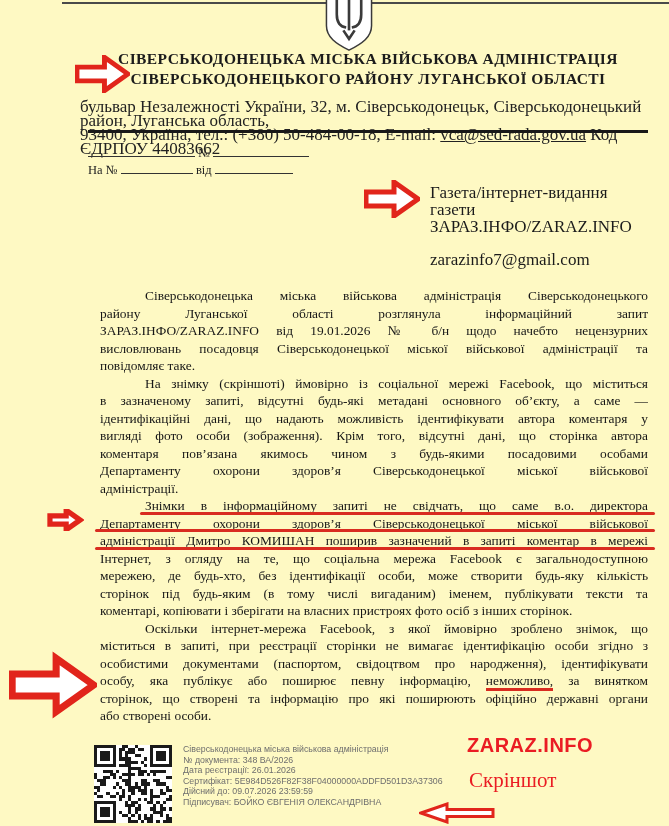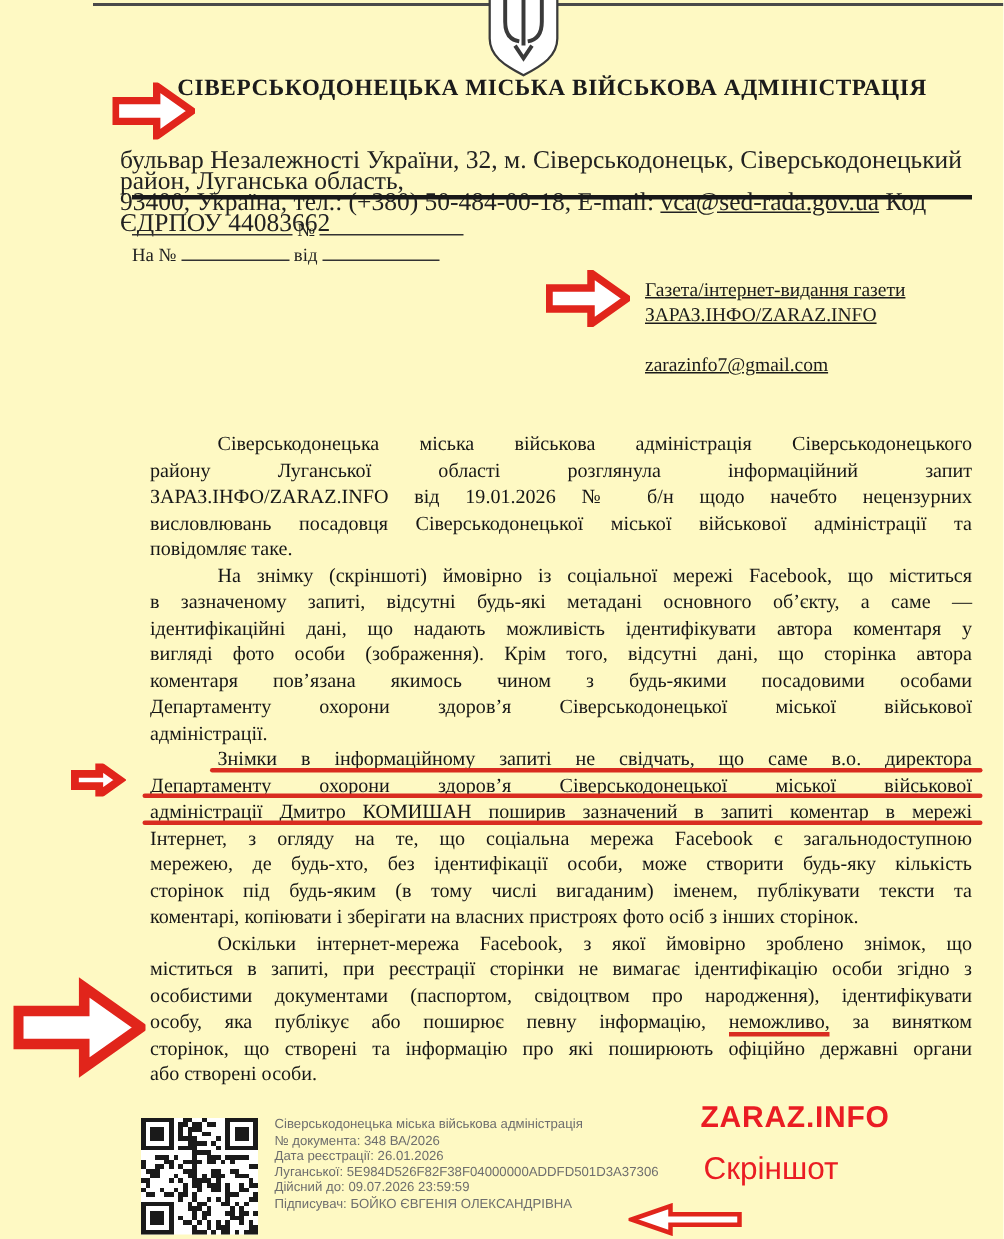--- a/index.html
+++ b/index.html
@@ -15,21 +15,21 @@
   .title { position:absolute; top:49px; left:88px; width:560px; text-align:center;
            font-weight:bold; font-size:15.5px; line-height:20px; letter-spacing:.4px; }
   .addr { position:absolute; top:100px; left:80px; width:576px; text-align:left;
           font-size:17px; line-height:14px; color:#222; }
   .addr .u-black { text-decoration:underline; }
   .rule { position:absolute; top:130px; left:88px; width:560px; height:3px; background:#191919; }
 
   .refs { position:absolute; top:145px; left:88px; font-size:12.5px; line-height:17px; color:#222; }
   .blank { display:inline-block; border-bottom:1px solid #333; height:12px; vertical-align:baseline; }
 
-  .recipient { position:absolute; top:184px; left:430px; width:225px; font-size:13px; line-height:17px;text-decoration:underline; }
+  .recipient { position:absolute; top:184px; left:430px; width:225px; font-size:17px; line-height:17px; }
   .recipient .email { margin-top:16px; }
 
   .bodytext { position:absolute; top:287px; left:88px; width:560px;
               font-size:13.4px; line-height:17.5px; color:#161616; }
   .bline { position:relative; text-align:justify; text-align-last:justify; white-space:normal;margin-left:12px; }
   .bline.last { text-align-last:left; }
   .bline.indent { text-indent:45px; }
   .bline.redline-full::after, .bline.redline-indent::after {
     content:""; position:absolute; bottom:0px; height:2.6px; background:#d92c20;
     left:-5px; right:-7px; border-radius:2px;
@@ -37,21 +37,21 @@
   .bline.redline-indent::after { left:40px; }
   .u-red { box-shadow:0 3px 0 #d92c20; }
 
   .stamp { position:absolute; top:743px; left:94px; }
   .qr { position:absolute; left:0; top:2px; width:78px; height:78px; }
   .stamp-details { position:absolute; left:89px; top:1px; width:300px; white-space:nowrap;
        font-family:"Liberation Sans", sans-serif; font-size:8.8px; line-height:10.6px; color:#6e6e6e; }
 
   .wm-brand { position:absolute; top:734px; left:467px; font-family:"Liberation Sans", sans-serif;
               font-weight:bold; font-size:20px; color:#ea1c23; letter-spacing:.5px; }
-  .wm-label { position:absolute; top:768px; left:469px; font-family:Liberation Sans, sans-serif;
+  .wm-label { position:absolute; top:768px; left:469px; font-family:Liberation Serif, serif;
               font-size:21px; color:#ea1c23; }
 
   .arrow { position:absolute; }
   .arr-title { left:75px; top:55px; width:55px; height:38px; }
   .arr-recipient { left:364px; top:180px; width:56px; height:38px; }
   .arr-para { left:46px; top:509px; width:38px; height:22px; }
   .arr-margin { left:9px; top:646px; width:88px; height:78px; }
   .arr-stamp { left:419px; top:802px; width:76px; height:22px; }
 </style>
 </head>
@@ -69,20 +69,21 @@
       <path d="M43,7 V26 C43,35 39,39 33,40"></path>
       <path d="M24,43 L30,52 L36,43"></path>
       <path d="M14,7 H20"></path>
       <path d="M40,7 H46"></path>
       <path d="M27,4 H33"></path>
     </g>
   </svg>
 
   <div class="title">
     <div>СІВЕРСЬКОДОНЕЦЬКА МІСЬКА ВІЙСЬКОВА  АДМІНІСТРАЦІЯ</div>
+    <div>СІВЕРСЬКОДОНЕЦЬКОГО РАЙОНУ  ЛУГАНСЬКОЇ  ОБЛАСТІ</div>
   </div>
 
   <div class="addr">
     <div>бульвар Незалежності України, 32,  м. Сіверськодонецьк, Сіверськодонецький район, Луганська область,</div>
     <div><span>93400, Україна,  тел.: (+380) 50-484-00-18, E-mail: </span><span class="u-black">vca@sed-rada.gov.ua</span><span>  Код ЄДРПОУ  44083662</span></div>
   </div>
 
   <div class="rule"></div>
 
   <div class="refs">
@@ -334,21 +335,21 @@
         <rect x="19" y="1" width="5" height="5" fill="#ffffff"></rect>
         <rect x="20" y="2" width="3" height="3" fill="#1a1a1a"></rect>
         <rect x="0" y="18" width="7" height="7" fill="#1a1a1a"></rect>
         <rect x="1" y="19" width="5" height="5" fill="#ffffff"></rect>
         <rect x="2" y="20" width="3" height="3" fill="#1a1a1a"></rect>
       </svg>
     <div class="stamp-details">
         <div>Сіверськодонецька міська військова адміністрація</div>
         <div>№ документа: 348 ВА/2026</div>
         <div>Дата реєстрації: 26.01.2026</div>
-        <div>Луганської: 5E984D526F82F38F04000000ADDFD501D3A37306</div>
+        <div>Сертифікат: 5E984D526F82F38F04000000ADDFD501D3A37306</div>
         <div>Дійсний до: 09.07.2026 23:59:59</div>
         <div>Підписувач: БОЙКО ЄВГЕНІЯ  ОЛЕКСАНДРІВНА</div>
       </div>
   </div>
 
   <div class="wm-brand">ZARAZ.INFO</div>
   <div class="wm-label">Скріншот</div>
 
   <svg class="arrow arr-title" viewBox="0 0 56 38">
     <path d="M2,12 H30 V2 L54,19 L30,36 V26 H2 Z" fill="#ffffff" stroke="#e1251b" stroke-width="5"></path>

